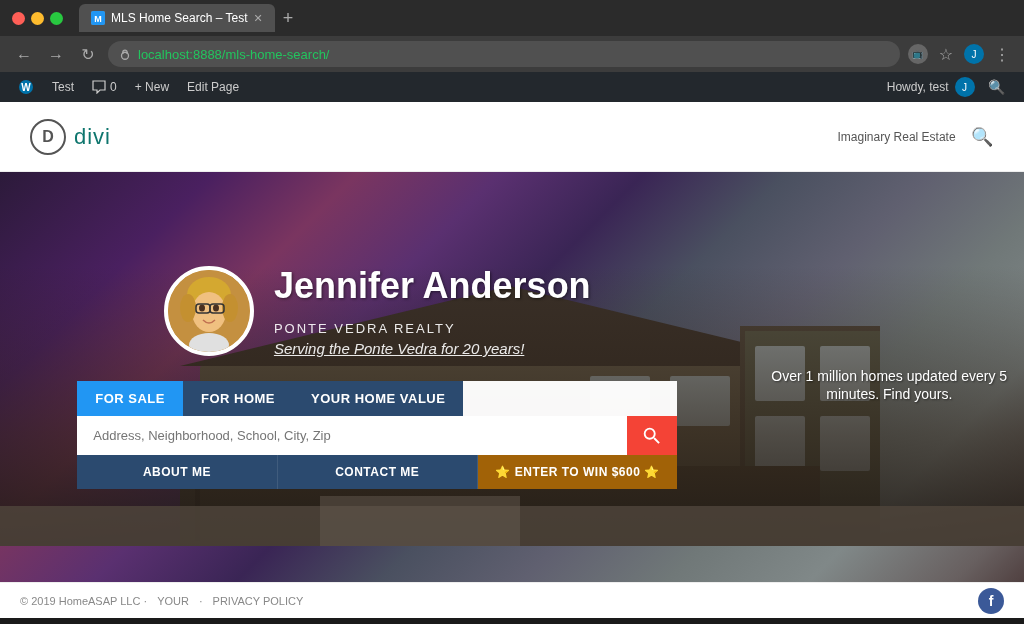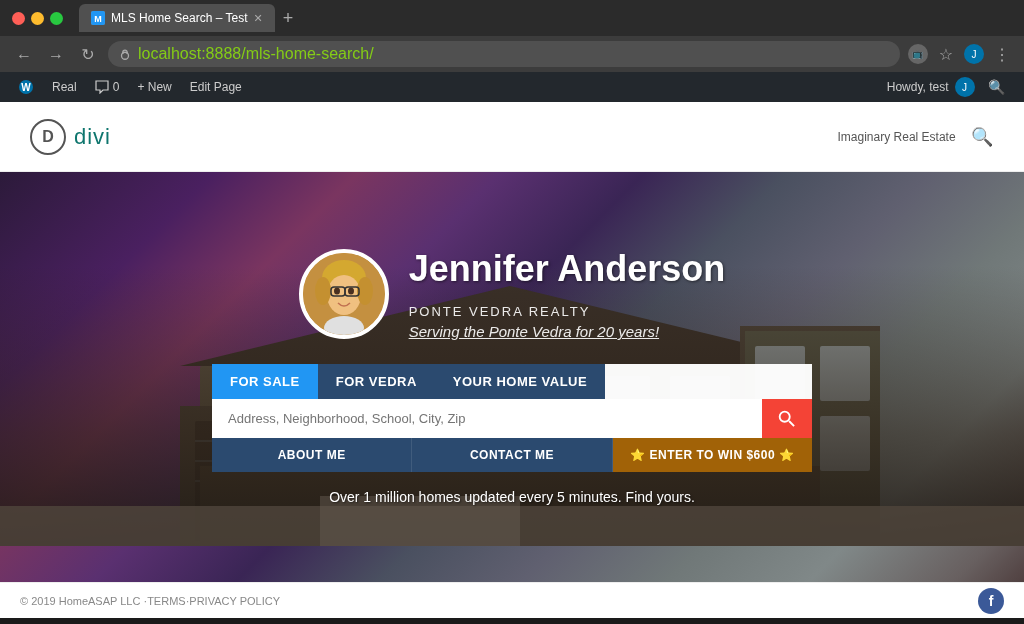--- a/index.html
+++ b/index.html
@@ -27,21 +27,21 @@
     .tab-add { background: none; border: none; color: #aaa; font-size: 18px; cursor: pointer; padding: 0 4px; }
     .nav-bar {
       display: flex; align-items: center; background: #3c3c3c; height: 36px; padding: 0 12px; gap: 8px;
     }
     .nav-btn { background: none; border: none; color: #aaa; font-size: 16px; cursor: pointer; width: 24px; height: 24px; display: flex; align-items: center; justify-content: center; }
     .address-bar {
       flex: 1; background: #505050; border-radius: 20px; height: 26px;
       display: flex; align-items: center; padding: 0 10px; gap: 6px;
     }
     .address-bar svg { width: 14px; height: 14px; }
-    .address-input { background: none; border: none; color: #84cc16; font-size: 16px; flex: 1; outline: none; }
+    .address-input { background: none; border: none; color: #22c55e; font-size: 13px; flex: 1; outline: none; }
     .nav-icons { display: flex; gap: 8px; align-items: center; }
     .nav-icon { width: 20px; height: 20px; background: #888; border-radius: 50%; display: flex; align-items: center; justify-content: center; color: #fff; font-size: 10px; }
 
     
     .wp-admin-bar {
       background: #23282d; height: 30px; display: flex; align-items: center;
       padding: 0 10px; gap: 2px;
     }
     .wp-admin-bar a { color: #ccc; text-decoration: none; font-size: 12px; padding: 0 8px; display: flex; align-items: center; gap: 4px; height: 30px; }
     .wp-logo { width: 16px; height: 16px; }
@@ -60,21 +60,21 @@
       display: flex; align-items: center; justify-content: center; font-size: 16px; font-weight: bold; color: #555;
     }
     .divi-logo-text { font-size: 22px; color: #0f766e; font-weight: 300; letter-spacing: 1px; }
     .site-nav { margin-left: auto; display: flex; align-items: center; gap: 16px; }
     .site-nav-link { color: #555; text-decoration: none; font-size: 12px; }
     .site-search-btn { background: none; border: none; color: #555; font-size: 18px; cursor: pointer; }
 
     
     .hero {
       position: relative; height: 410px; overflow: hidden;
-      display: flex; flex-direction: column; align-items: center; justify-content: center;
+      display: flex; flex-direction: row; align-items: center; justify-content: center;
     }
     .hero-bg {
       position: absolute; inset: 0;
       background: linear-gradient(
         135deg,
         #2c1a3a 0%, #4a2060 15%, #7a3560 25%,
         #5a3070 35%, #3a2555 45%,
         #4a5060 55%, #606070 65%,
         #707878 75%, #808888 85%,
         #686060 95%, #504040 100%
@@ -118,21 +118,21 @@
     }
     .nav-link:last-child { border-right: none; background: #2b4a6f; }
     .nav-link.highlight { background: #a16207; }
 
     .hero-footer { position: relative; z-index: 2; margin-top: 16px; text-align: center; }
     .hero-footer-text { color: #fff; font-size: 14px; text-shadow: 1px 1px 2px rgba(0,0,0,0.5); }
 
     
     .site-footer {
       background: #fff; height: 36px; display: flex; align-items: center;
-      padding: 0 20px; border-top: 1px solid #eee;
+      padding: 0 20px; border-top: 1px solid #eee; gap: 10px;
     }
     .footer-text { font-size: 11px; color: #888; }
     .footer-link { color: #888; text-decoration: none; font-size: 11px; }
     .fb-icon {
       margin-left: auto; width: 26px; height: 26px; background: #3b5998; border-radius: 50%;
       display: flex; align-items: center; justify-content: center; color: #fff; font-size: 14px; font-weight: bold;
       text-decoration: none;
     }
 
     
@@ -186,21 +186,21 @@
 </div>
 
 <div class="wp-admin-bar">
   <a href="#">
     <svg class="wp-logo" width="16" height="16" viewBox="0 0 16 16">
         <circle cx="8" cy="8" r="7" fill="#0073aa"></circle>
         <text x="8" y="12" text-anchor="middle" fill="white" font-size="10" font-weight="bold">W</text>
       </svg>
   </a>
   <a href="#">
-    <span>Real</span>
+    <span>Test</span>
   </a>
   <a href="#">
     <svg width="14" height="14" viewBox="0 0 14 14">
         <path d="M1 1h12v9H8l-3 3V10H1z" fill="none" stroke="#ccc" stroke-width="1.2"></path>
       </svg>
     <span>0</span>
   </a>
   <a href="#">
     <span>+ New</span>
   </a>
@@ -311,21 +311,21 @@
       <div class="agent-info">
         <div class="agent-name">Jennifer Anderson</div>
         <div class="agent-company">PONTE VEDRA REALTY</div>
         <div class="agent-tagline">Serving the Ponte Vedra for 20 years!</div>
       </div>
     </div>
 
     <div class="search-widget">
       <div class="search-tabs">
         <button class="search-tab active">FOR SALE</button>
-        <button class="search-tab">FOR VEDRA</button>
+        <button class="search-tab">FOR HOME</button>
         <button class="search-tab">YOUR HOME VALUE</button>
       </div>
       <div class="search-input-row">
         <input class="search-input-field" type="text" placeholder="Address, Neighborhood, School, City, Zip" style="">
         <button class="search-submit">
           <svg viewBox="0 0 24 24">
               <path d="M15.5 14h-.79l-.28-.27A6.471 6.471 0 0 0 16 9.5 6.5 6.5 0 1 0 9.5 16c1.61 0 3.09-.59 4.23-1.57l.27.28v.79l5 4.99L20.49 19l-4.99-5zm-6 0C7.01 14 5 11.99 5 9.5S7.01 5 9.5 5 14 7.01 14 9.5 11.99 14 9.5 14z" fill="white"></path>
             </svg>
         </button>
       </div>
@@ -337,19 +337,19 @@
     </div>
   </div>
 
   <div class="hero-footer">
     <span class="hero-footer-text">Over 1 million homes updated every 5 minutes. Find yours.</span>
   </div>
 </div>
 
 <div class="site-footer">
   <span class="footer-text">© 2019 HomeASAP LLC · </span>
-  <a class="footer-link" href="#">TERMS</a>
+  <a class="footer-link" href="#">YOUR</a>
   <span class="footer-text"> · </span>
   <a class="footer-link" href="#">PRIVACY POLICY</a>
   <a class="fb-icon" href="#">
     <span>f</span>
   </a>
 </div>
 
 </body></html>

